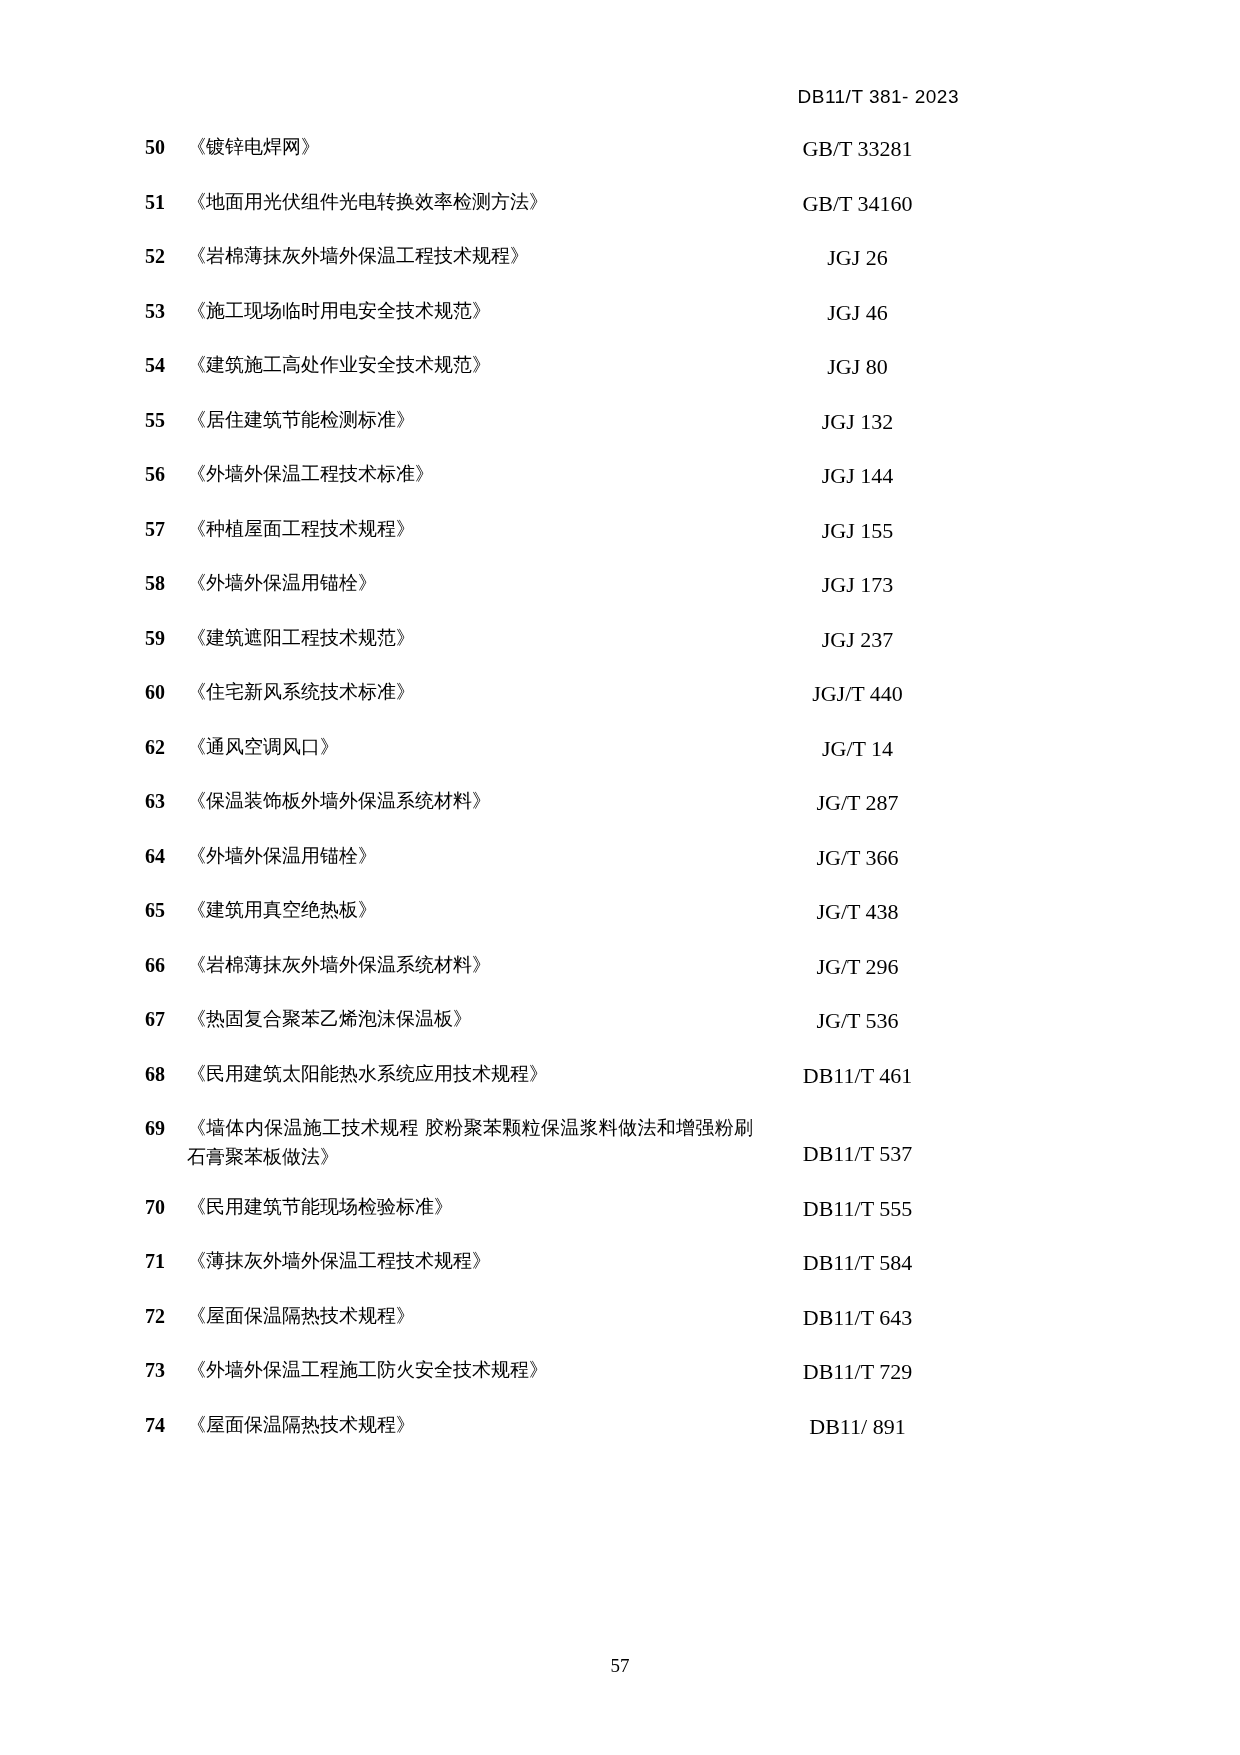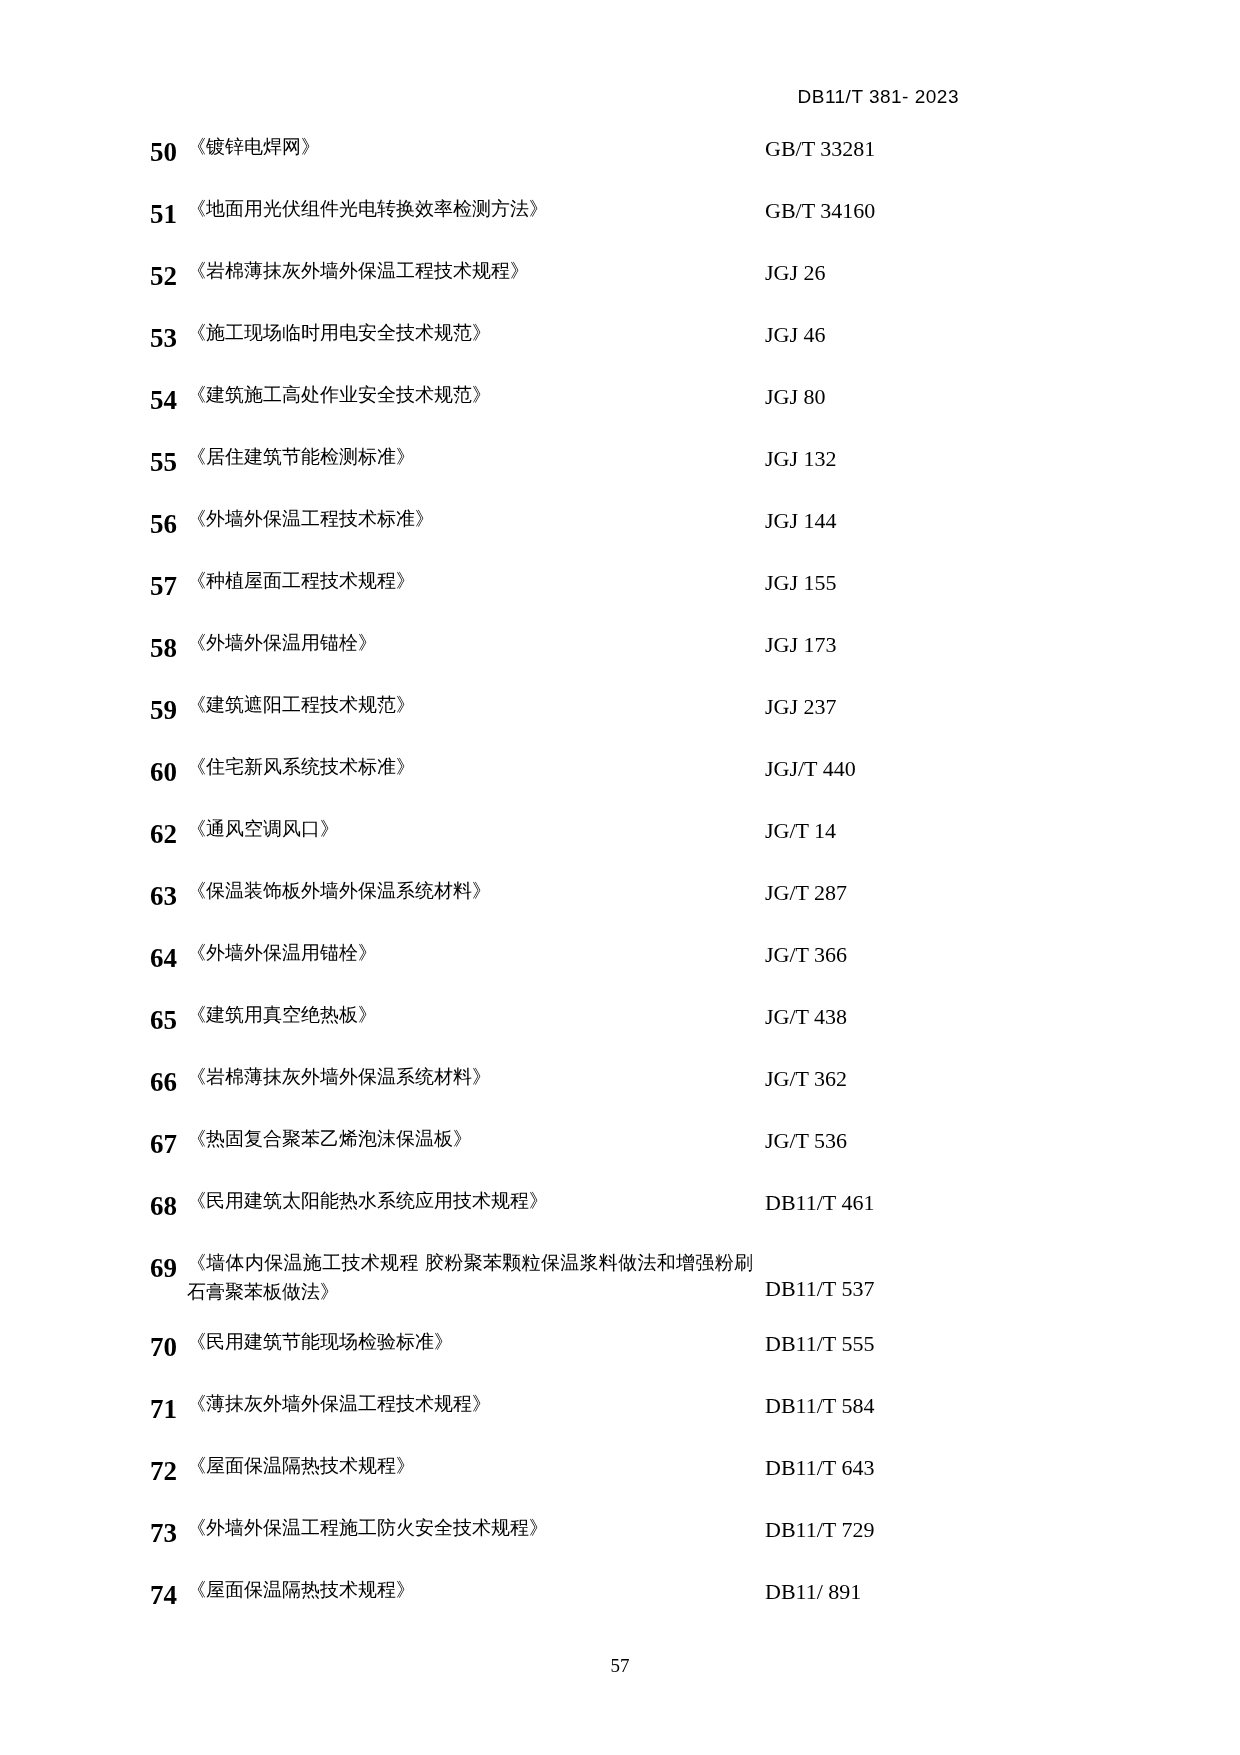--- a/index.html
+++ b/index.html
@@ -38,38 +38,38 @@
   }
   .row {
     display: flex;
     align-items: flex-start;
     margin-bottom: 21.5px;
     line-height: 1.5;
   }
   .num {
     width: 42px;
     flex: 0 0 42px;
-    text-align: right;
+    text-align: left;
     font-weight: bold;
-    font-size: 27px;
+    font-size: 20px;
     padding-right: 10px;
     box-sizing: border-box;
     font-family: "Liberation Serif", serif;
   }
   .title {
     flex: 1 1 auto;
     font-size: 19px;
     font-family: "DejaVu Serif", serif;
     padding-right: 12px;
     text-align: justify;
   }
   .code {
     flex: 0 0 185px;
     width: 185px;
-    text-align: left;
+    text-align: center;
     font-size: 22px;
     font-family: "Liberation Serif", serif;
     white-space: nowrap;
   }
   .row.two-line .code {
     align-self: flex-end;
   }
   .footer {
     position: absolute;
     bottom: 78px;
@@ -160,21 +160,21 @@
         <div class="code">JG/T 366</div>
       </div>
       <div class="row">
         <div class="num">65</div>
         <div class="title">《建筑用真空绝热板》</div>
         <div class="code">JG/T 438</div>
       </div>
       <div class="row">
         <div class="num">66</div>
         <div class="title">《岩棉薄抹灰外墙外保温系统材料》</div>
-        <div class="code">JG/T 362</div>
+        <div class="code">JG/T 296</div>
       </div>
       <div class="row">
         <div class="num">67</div>
         <div class="title">《热固复合聚苯乙烯泡沫保温板》</div>
         <div class="code">JG/T 536</div>
       </div>
       <div class="row">
         <div class="num">68</div>
         <div class="title">《民用建筑太阳能热水系统应用技术规程》</div>
         <div class="code">DB11/T 461</div>

